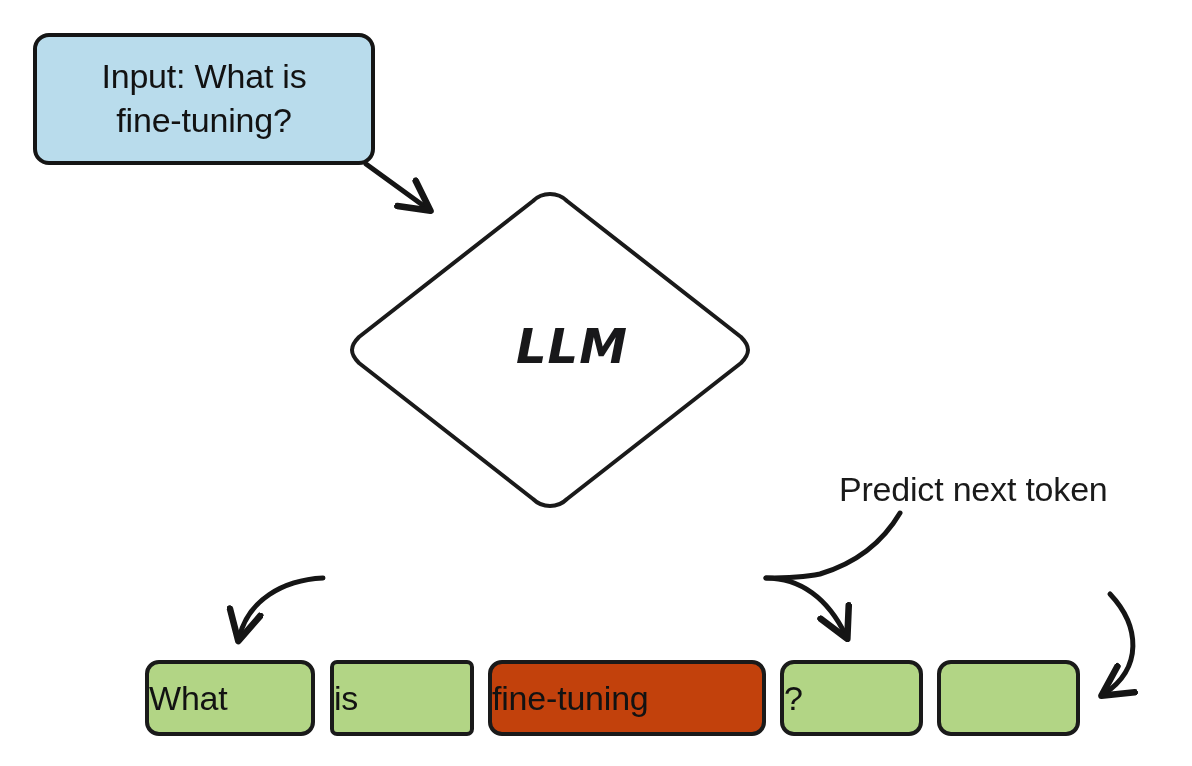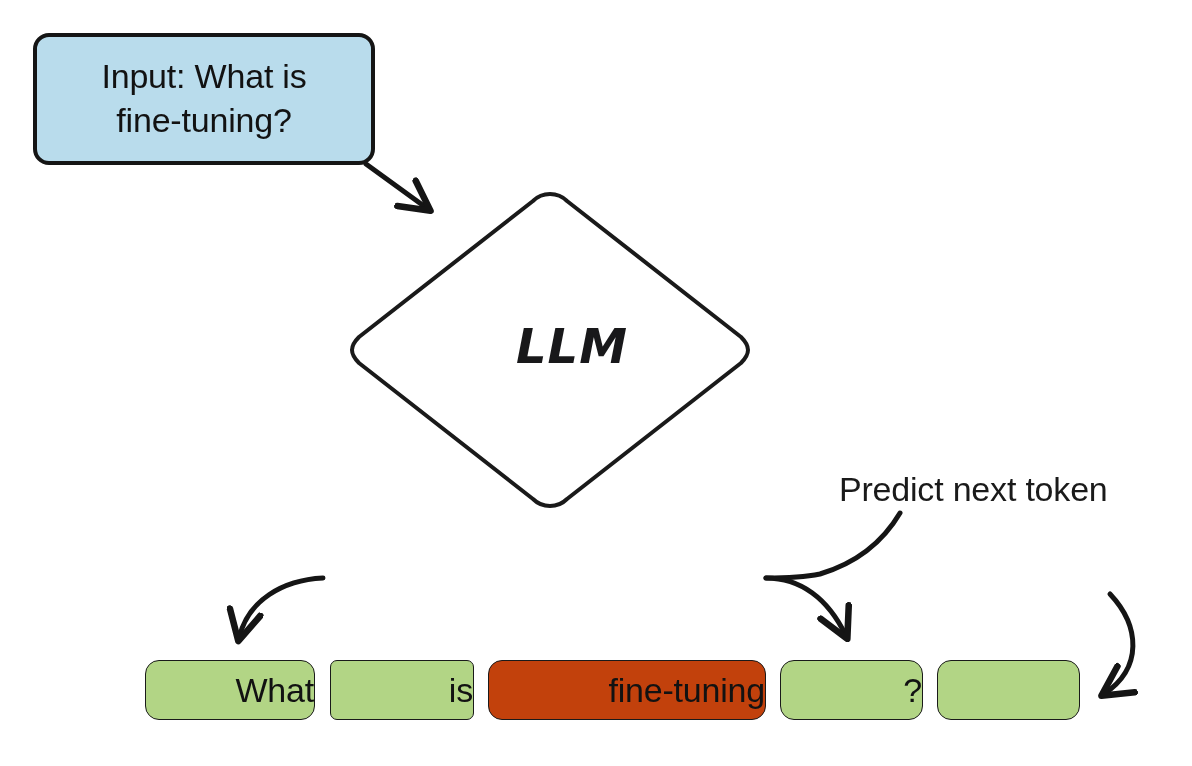--- a/index.html
+++ b/index.html
@@ -88,28 +88,28 @@
   .token-row {
     position: absolute;
     left: 0;
     top: 660px;
     height: 76px;
     z-index: 3;
   }
   .token-box {
     position: absolute;
     top: 0;
-    height: 60px;
+    height: 76px;
     box-sizing: border-box;
     background: #b2d585;
-    border: 1px solid #8b5cf6;
+    border: 4px solid #8b5cf6;
     border-radius: 14px;
     display: flex;
     align-items: center;
-    justify-content: flex-end;
+    justify-content: flex-start;
   }
   .token-text {
     font-family: "Liberation Sans", sans-serif;
     font-size: 34px;
     color: #121212;
     letter-spacing: -0.2px;
     line-height: 1;
   }
 </style>
 </head>

